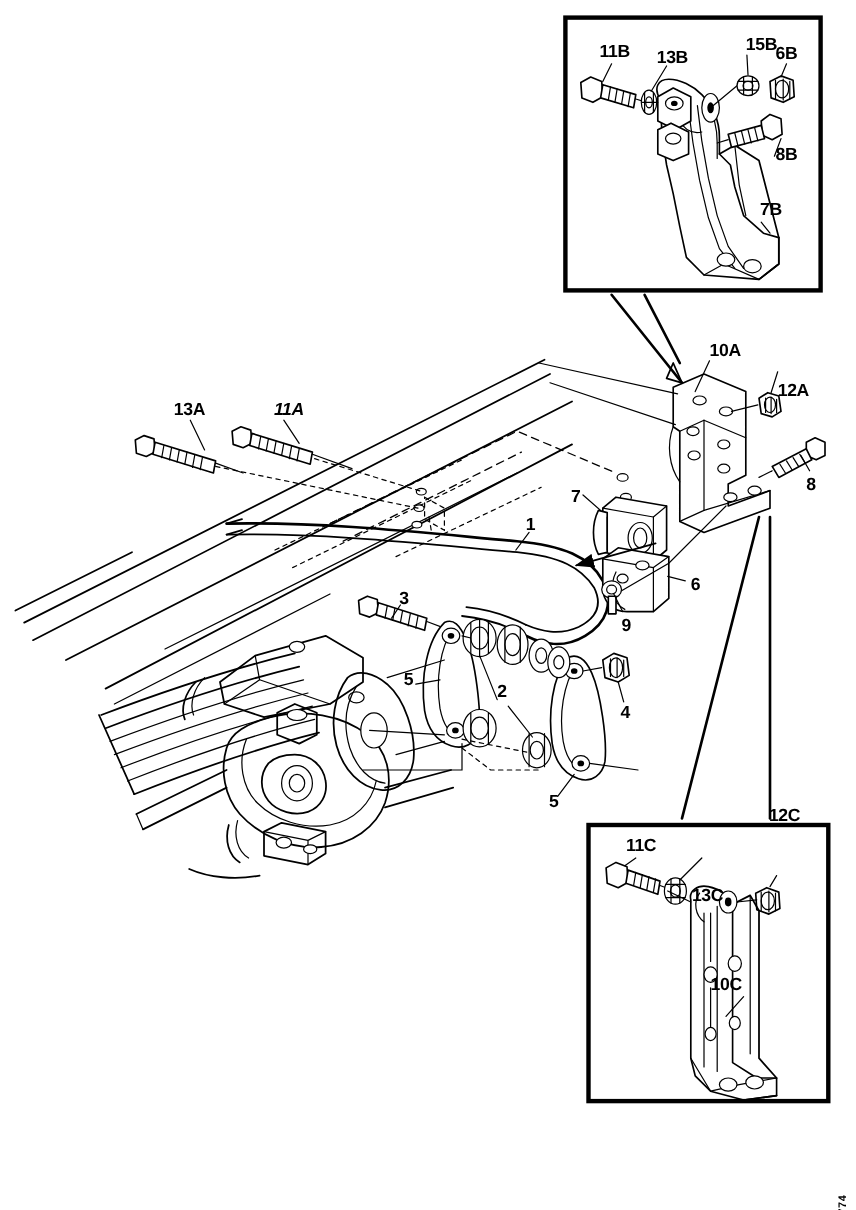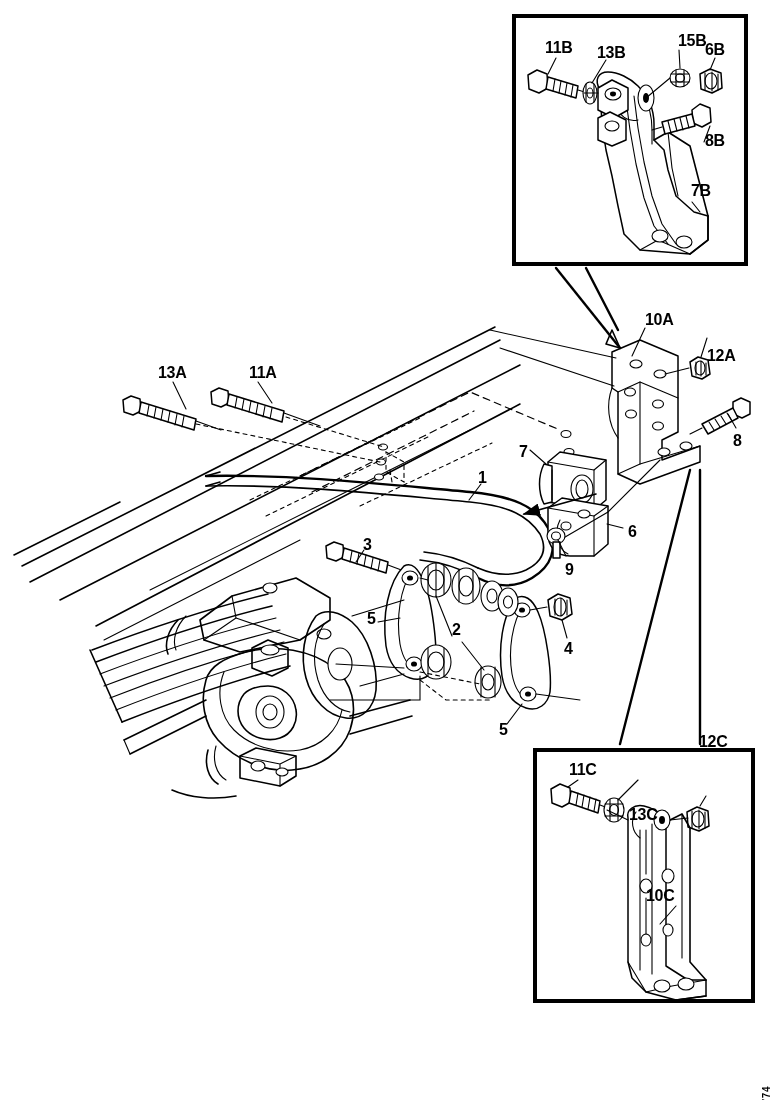--- a/index.html
+++ b/index.html
@@ -419,21 +419,21 @@
       <path class="ldr" d="M676,906 L660,924"></path>
       <path class="ldr" d="M628,820 L607,810"></path>
       <path class="ldr" d="M670,820 L688,818"></path>
     </g>
   </svg>
 
   <div class="inset-frame" style="left:512px; top:14px; width:228px; height:244px;"></div>
   <div class="inset-frame" style="left:533px; top:748px; width:214px; height:247px;"></div>
 
   <span class="callout" style="left:158px; top:365px;">13A</span>
-  <span class="callout" style="left:249px; top:365px;">11A</span>
+  <span class="callout" style="left:249px; top:365px;font-style:italic;">11A</span>
   <span class="callout" style="left:645px; top:312px;">10A</span>
   <span class="callout" style="left:707px; top:336px;margin-top:12px;">12A</span>
   <span class="callout" style="left:733px; top:433px;">8</span>
   <span class="callout" style="left:478px; top:470px;">1</span>
   <span class="callout" style="left:519px; top:444px;">7</span>
   <span class="callout" style="left:628px; top:524px;">6</span>
   <span class="callout" style="left:565px; top:562px;">9</span>
   <span class="callout" style="left:363px; top:537px;">3</span>
   <span class="callout" style="left:367px; top:611px;">5</span>
   <span class="callout" style="left:452px; top:622px;">2</span>

